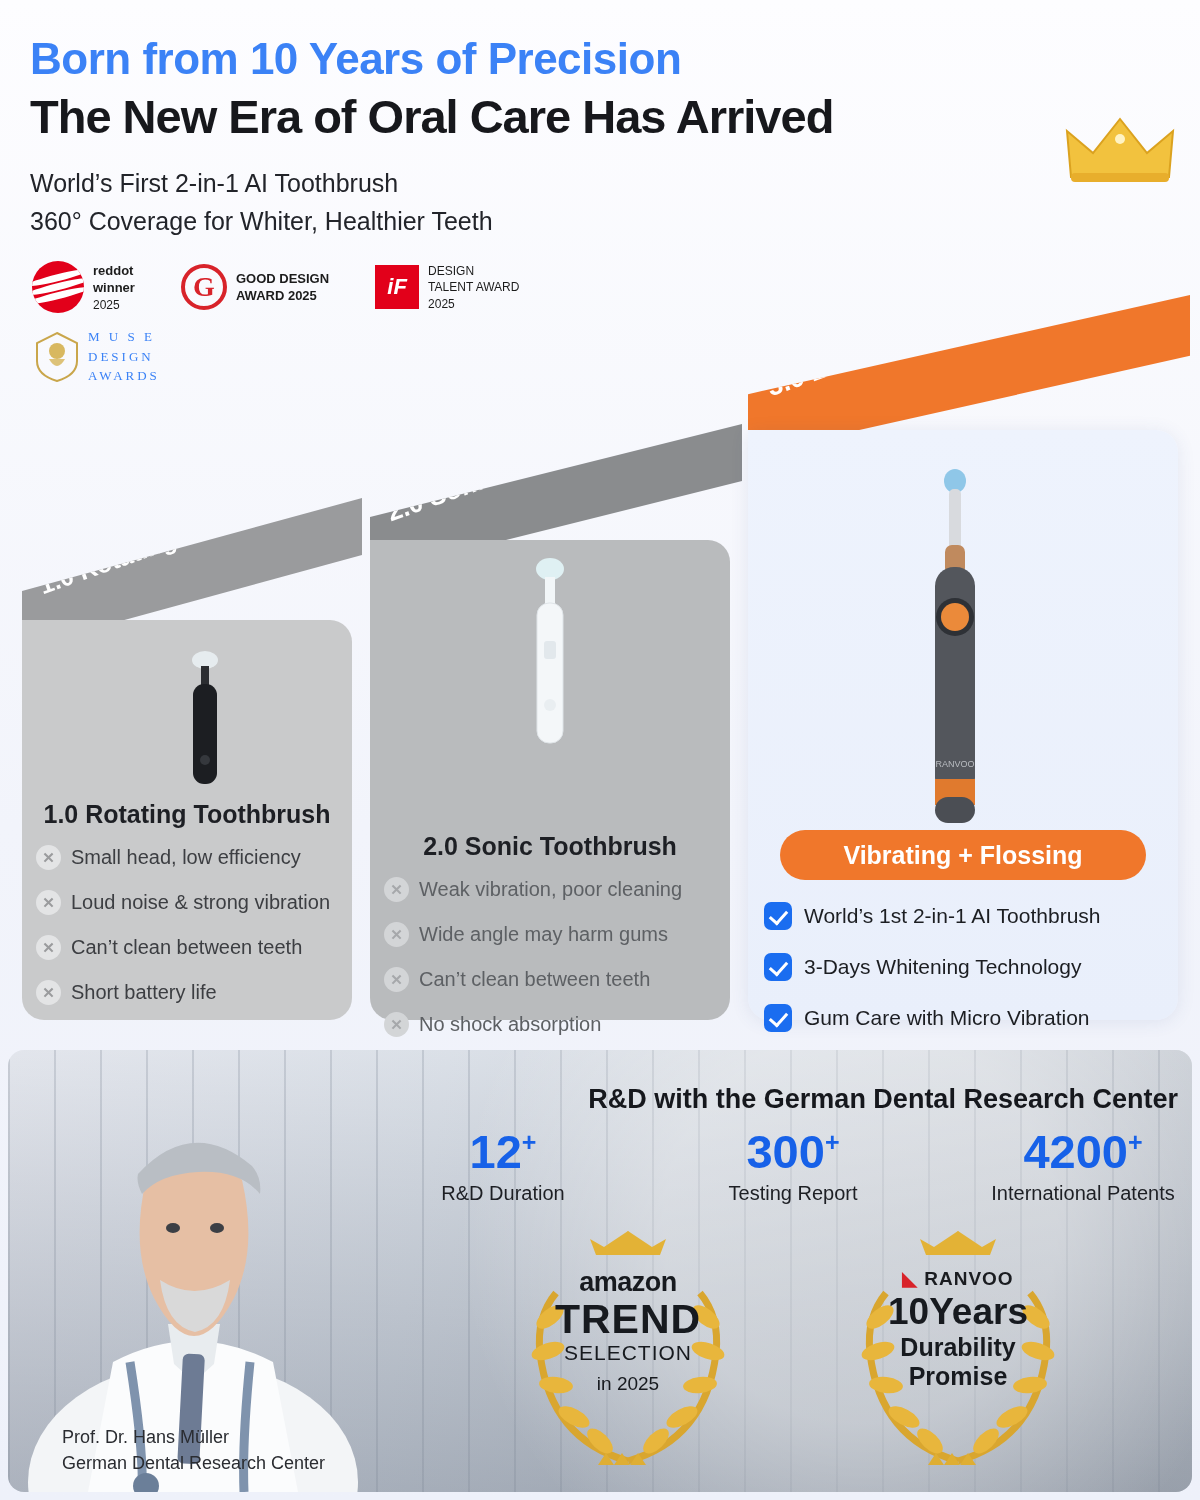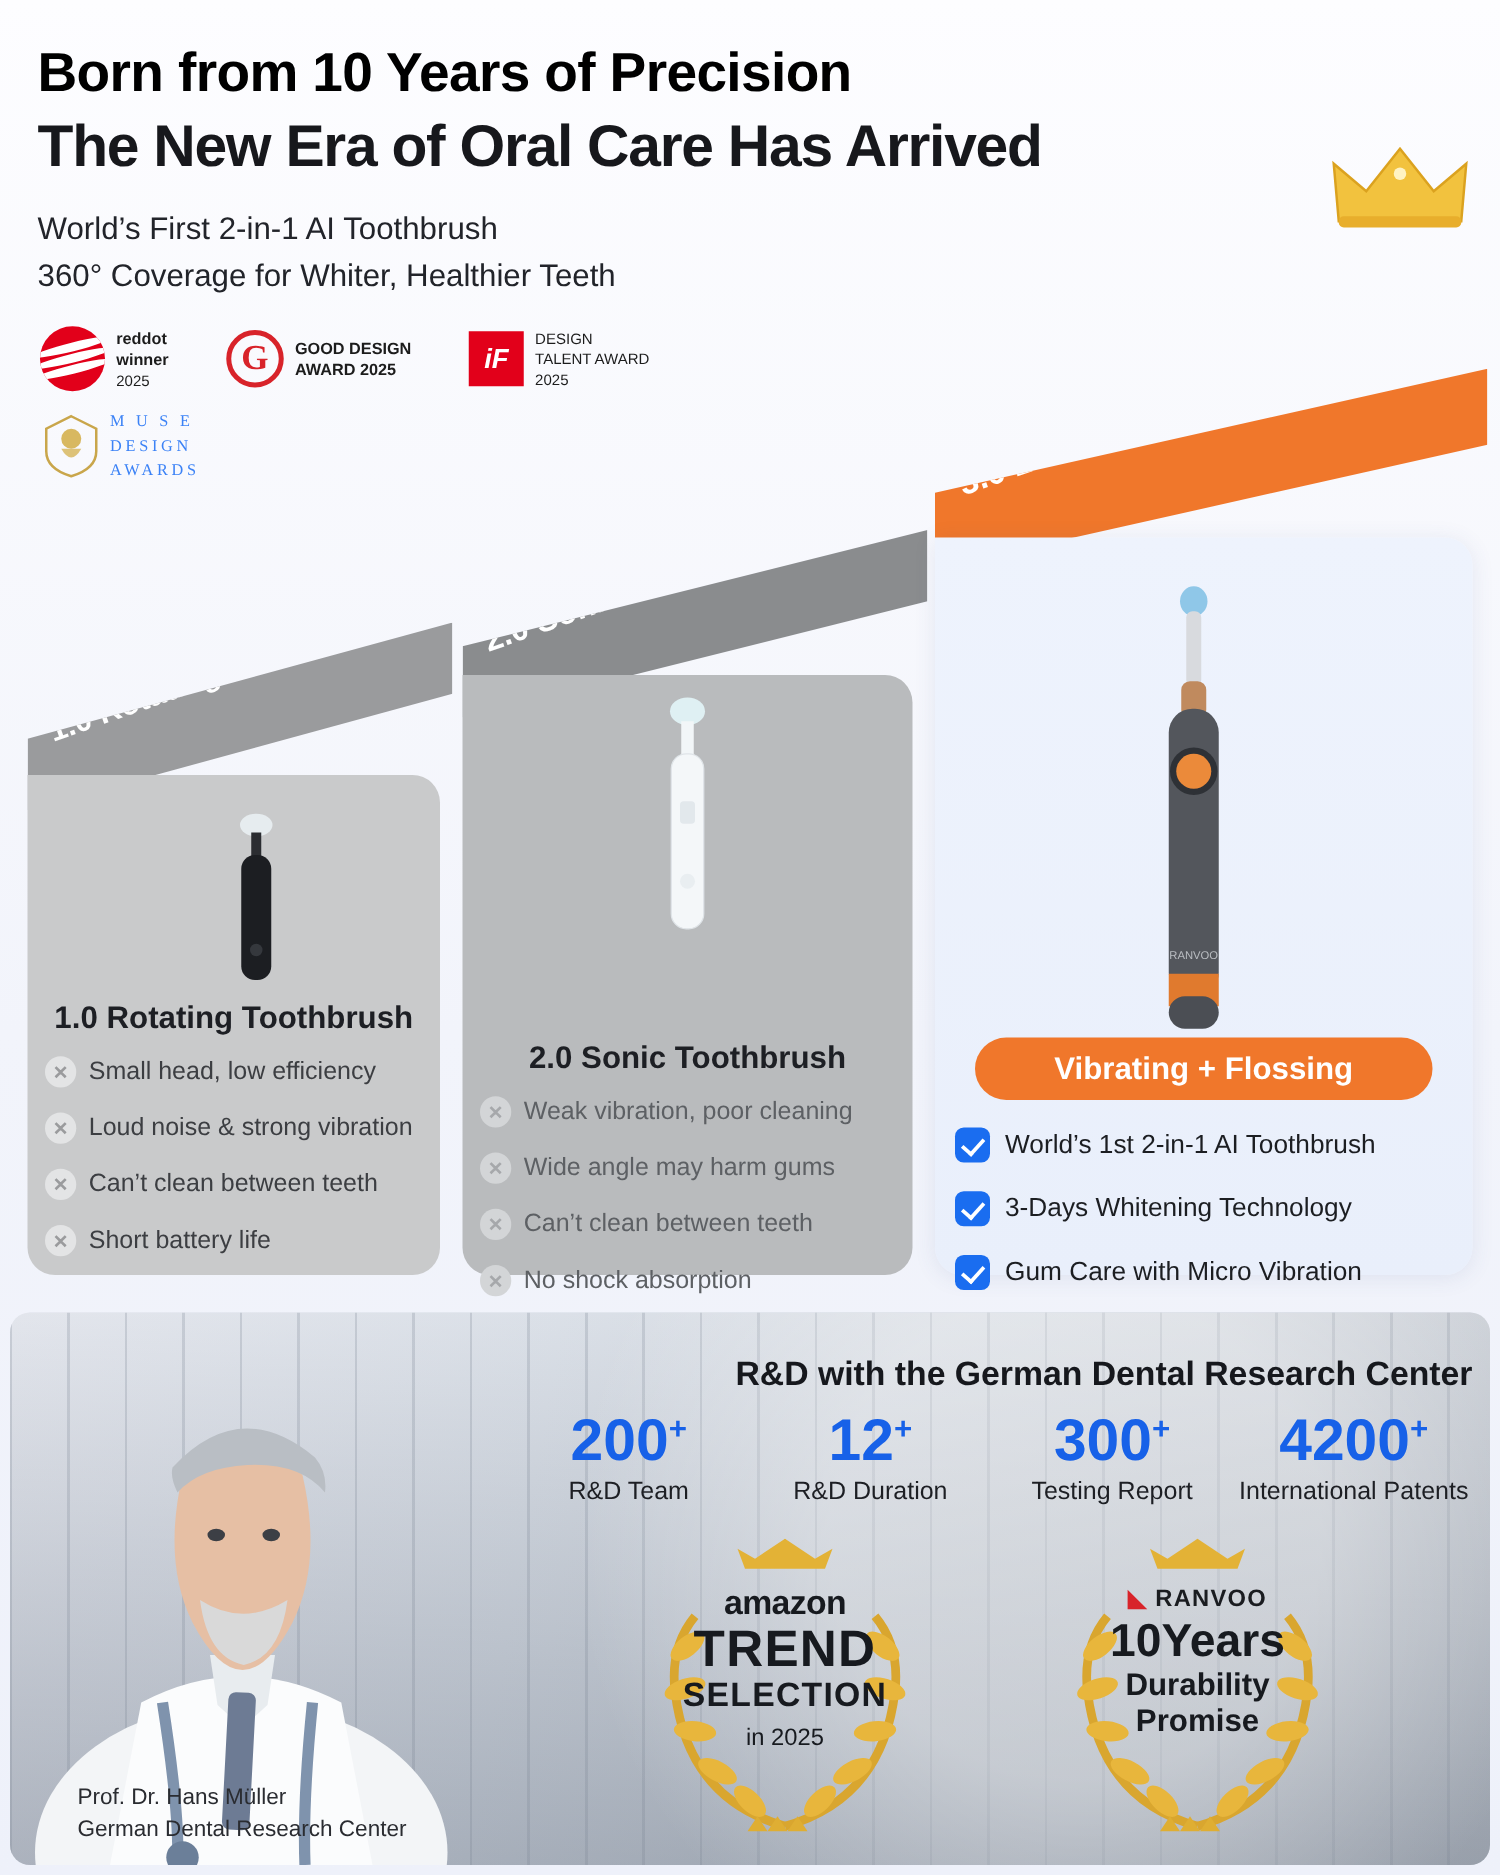--- a/index.html
+++ b/index.html
@@ -6,21 +6,21 @@
   body {
     width: 1200px; height: 1500px;
     font-family: "Liberation Sans", sans-serif;
     background: linear-gradient(180deg, #fdfdff 0%, #f2f4fb 55%, #eef1fa 100%);
     position: relative; overflow: hidden;
   }
 
   
   .header { padding: 34px 0 0 30px; }
   .h-line1 {
-    font-size: 44px; font-weight: bold; color: #000000;
+    font-size: 44px; font-weight: bold; color: #3b82f6;
     letter-spacing: -0.5px; line-height: 1.15;
   }
   .h-line2 {
     font-size: 47px; font-weight: bold; color: #17181c;
     letter-spacing: -1px; line-height: 1.2; margin-top: 4px;
   }
   .h-sub {
     font-size: 25px; color: #22242a; margin-top: 20px; line-height: 1.45;
   }
 
@@ -239,21 +239,21 @@
   .seal-mid {
     position: absolute; left: 0; right: 0; top: 42px;
     text-align: center; color: #171a1f;
   }
   .amazon-word {
     font-size: 27px; font-weight: bold; letter-spacing: -0.5px;
   }
   .trend {
     font-size: 41px; font-weight: bold; letter-spacing: 1px; line-height: 1.05;
   }
-  .selection { font-size: 27px; font-weight: bold; letter-spacing: 1px; }
+  .selection { font-size: 21px; font-weight: normal; letter-spacing: 1px; }
   .in2025 { font-size: 19px; margin-top: 8px; }
   .ranvoo-word {
     font-size: 19px; font-weight: bold; color: #1a1c20; letter-spacing: 1px;
   }
   .ranvoo-word .rv { color: #d8232a; }
   .tenyears { font-size: 37px; font-weight: bold; line-height: 1.1; margin-top: 2px;}
   .dur { font-size: 25px; font-weight: bold; }
   .promise { font-size: 25px; font-weight: bold; }
 </style>
 </head>
@@ -452,24 +452,20 @@
   </div>
 
   <div class="doc-caption">
     <div>Prof. Dr. Hans Müller</div>
     <div>German Dental Research Center</div>
   </div>
 
   <div class="rd-title">R&amp;D with the German Dental Research Center</div>
 
   <div class="stats">
-    <div class="stat">
-      <div class="stat-num"><span>200</span><sup>+</sup></div>
-      <div class="stat-lbl">R&amp;D Team</div>
-    </div>
     <div class="stat">
       <div class="stat-num"><span>12</span><sup>+</sup></div>
       <div class="stat-lbl">R&amp;D Duration</div>
     </div>
     <div class="stat">
       <div class="stat-num"><span>300</span><sup>+</sup></div>
       <div class="stat-lbl">Testing Report</div>
     </div>
     <div class="stat">
       <div class="stat-num"><span>4200</span><sup>+</sup></div>

